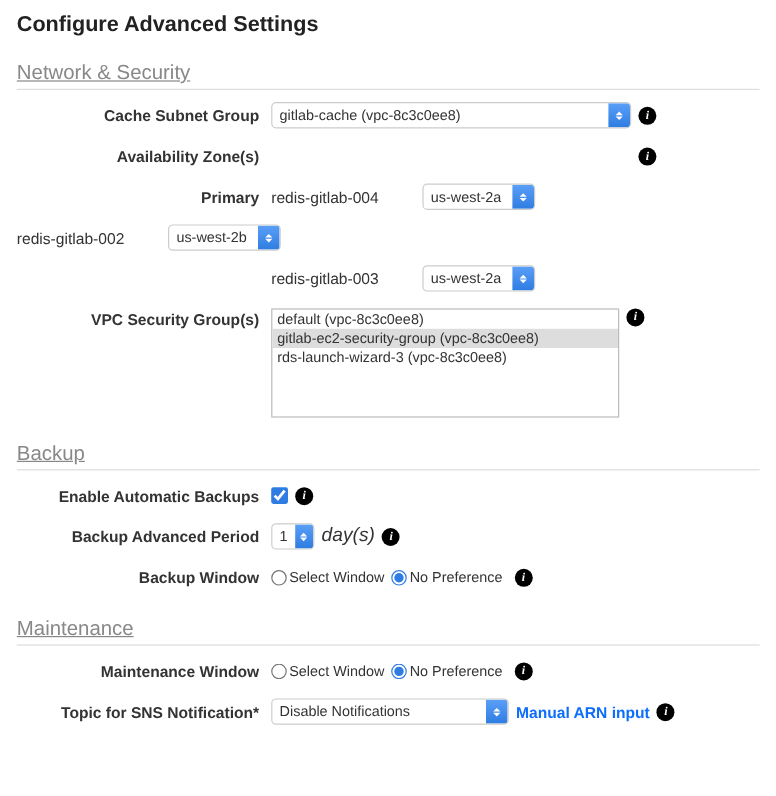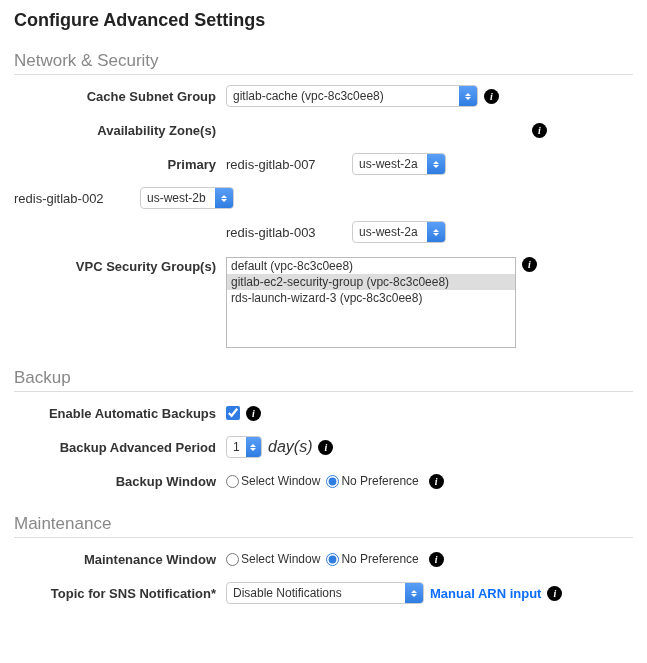--- a/index.html
+++ b/index.html
@@ -18,20 +18,21 @@
       margin-bottom: 14px;
     }
     .section-header {
       font-size: 17px;
       font-weight: 400;
       color: #888;
       border-bottom: 1px solid #ddd;
       padding-bottom: 3px;
       margin-top: 20px;
       margin-bottom: 8px;
+      text-decoration: underline;
     }
     .row {
       display: flex;
       align-items: center;
       margin: 8px 0;
       min-height: 26px;
     }
     .label {
       width: 212px;
       text-align: right;
@@ -75,21 +76,21 @@
     }
     .select .arrowbox::before,
     .select .arrowbox::after {
       content: "";
       width: 0; height: 0;
       border-left: 3px solid transparent;
       border-right: 3px solid transparent;
     }
     .select .arrowbox::before { border-bottom: 3px solid #fff; }
     .select .arrowbox::after  { border-top: 3px solid #fff; }
-    .select.wide { width: 252px; }
+    .select.wide { width: 300px; }
     .select.small { width: 94px; }
     .select.mini { width: 36px; }
     .select.med { width: 198px; gap: 48px; }
     .info-icon {
       display: inline-flex;
       width: 15px; height: 15px;
       border-radius: 50%;
       background: #000;
       color: #fff;
       align-items: center;
@@ -175,21 +176,21 @@
   <div class="label">Availability Zone(s)</div>
   <div class="field" style="justify-content:flex-start;">
     <span style="width:300px"></span>
     <span class="info-icon">i</span>
   </div>
 </div>
 
 <div class="row">
   <div class="label">Primary</div>
   <div class="field">
-    <span class="node-name">redis-gitlab-007</span>
+    <span class="node-name">redis-gitlab-004</span>
     <div class="select small">
       <span>us-west-2a</span>
       <span class="arrowbox"></span>
     </div>
   </div>
 </div>
 
 <div class="row">
   <div class="field">
     <span class="node-name">redis-gitlab-002</span>

